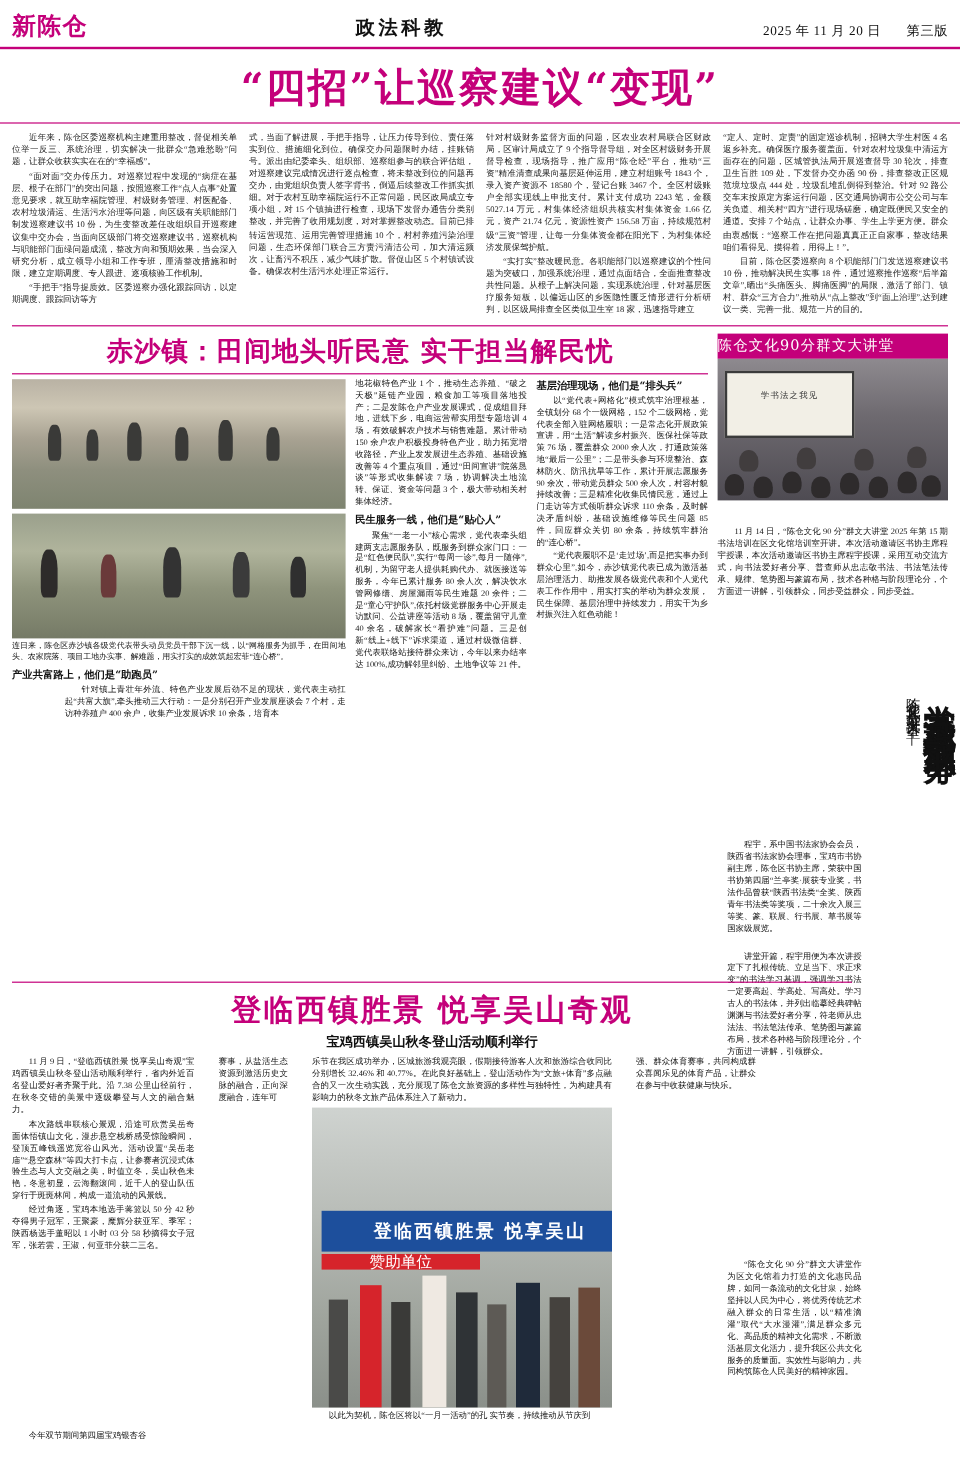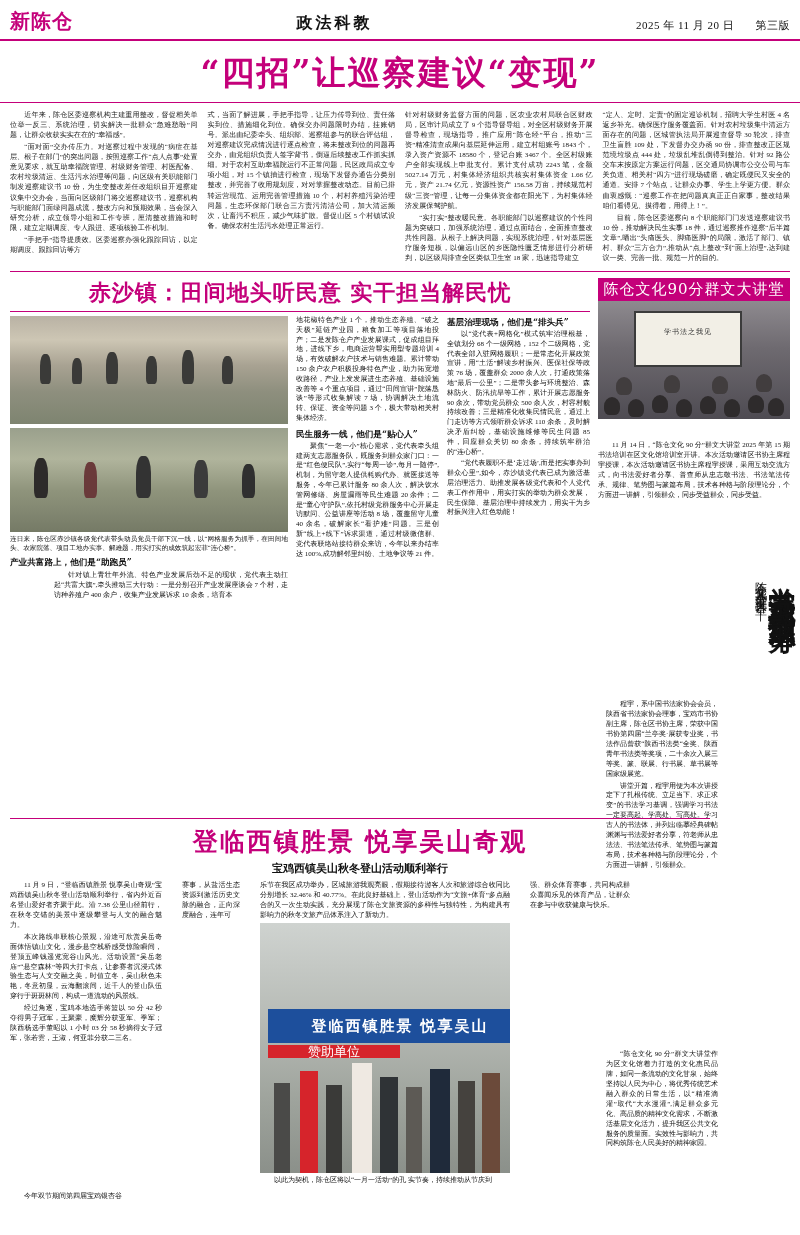--- a/index.html
+++ b/index.html
@@ -155,35 +155,34 @@
   .photo-caption {
     font-size: 6.6px;
     line-height: 1.35;
     text-align: justify;
     margin-top: 3px;
   }
   
   .promo-head {
     background: #c4007a;
     color: #fff;
-    font-size: 15px;
-    text-align: center;
+    font-size: 12px;
     padding: 2px 0;
     letter-spacing: 1px;
     font-family: "DejaVu Serif", serif;
   }
   .promo-photo {
     height: 118px;
     position: relative;
     background: linear-gradient(180deg,#8e8a8f 0%, #6e6a70 40%, #4e4b52 100%);
     overflow: hidden;
   }
   .promo-screen {
     position: absolute;
-    left: 36px; top: 10px;
+    left: 6px; top: 10px;
     width: 104px; height: 52px;
     background: #f2efe6;
     border: 2px solid #3b3b3b;
   }
   .promo-screen .t {
     text-align: center;
     font-size: 7px;
     color: #333;
     margin-top: 14px;
     letter-spacing: 1px;
@@ -420,21 +419,21 @@
           <div class="head-dot" style="left:158px;bottom:27px;background:#413d3e;"></div>
         </div>
       </div>
       <div class="right-text">
         <p>11 月 14 日，“陈仓文化 90 分”群文大讲堂 2025 年第 15 期书法培训在区文化馆培训室开讲。本次活动邀请区书协主席程宇授课，本次活动邀请区书协主席程宇授课，采用互动交流方式，向书法爱好者分享、普查师从忠志敬书法、书法笔法传承、规律、笔势图与篆篇布局，技术各种格与阶段理论分，个方面进一讲解，引领群众，同步受益群众，同步受益。</p>
       </div>
     </div>
   </div>
 
   <div style="position:absolute;right:82px;top:700px;width:112px;font-size:7px;line-height:1.42;text-align:justify;">
-    <p style="margin:0 0 2px 0;text-indent:2em;">程宇，系中国书法家协会会员，陕西省书法家协会理事，宝鸡市书协副主席，陈仓区书协主席，荣获中国书协第四届“兰亭奖·展获专业奖，书法作品曾获“陕西书法类“全奖、陕西青年书法类等奖项，二十余次入展三等奖、篆、联展、行书展、草书展等国家级展览。</p>
+    <p style="margin:0 0 13px 0;text-indent:2em;">程宇，系中国书法家协会会员，陕西省书法家协会理事，宝鸡市书协副主席，陈仓区书协主席，荣获中国书协第四届“兰亭奖·展获专业奖，书法作品曾获“陕西书法类“全奖、陕西青年书法类等奖项，二十余次入展三等奖、篆、联展、行书展、草书展等国家级展览。</p>
     <p style="margin:0 0 2px 0;text-indent:2em;">讲堂开篇，程宇用便为本次讲授定下了扎根传统、立足当下、求正求变”的书法学习基调，强调学习书法一定要高起、学高处、写高处。学习古人的书法体，并列出临摹经典碑帖渊渊与书法爱好者分享，符老师从忠法法、书法笔法传承、笔势图与篆篇布局，技术各种格与阶段理论分，个方面进一讲解，引领群众。</p>
   </div>
   <div style="position:absolute;right:82px;top:1050px;width:112px;font-size:7px;line-height:1.42;text-align:justify;">
     <p style="margin:0;text-indent:2em;">“陈仓文化 90 分”群文大讲堂作为区文化馆着力打造的文化惠民品牌，如同一条流动的文化甘泉，始终坚持以人民为中心，将优秀传统艺术融入群众的日常生活，以“精准滴灌”取代“大水漫灌”,满足群众多元化、高品质的精神文化需求，不断激活基层文化活力，提升我区公共文化服务的质量面。实效性与影响力，共同构筑陈仓人民美好的精神家园。</p>
   </div>
 
   <div class="vtitle-wrap">
     <div class="vtitle-main">学书法之我见培训活动成功举办</div>
     <div class="vtitle-sub">陈仓文化九十分群文大讲堂——</div>
   </div>

